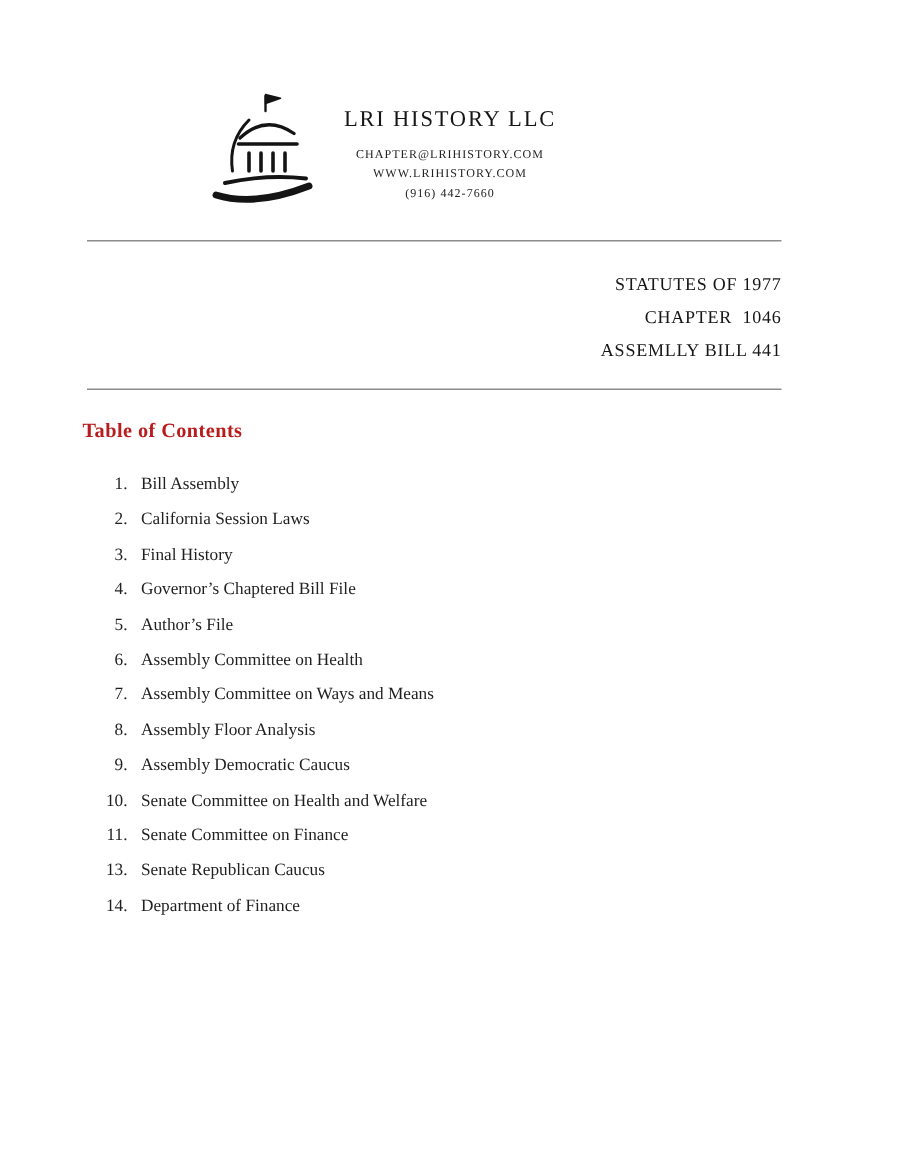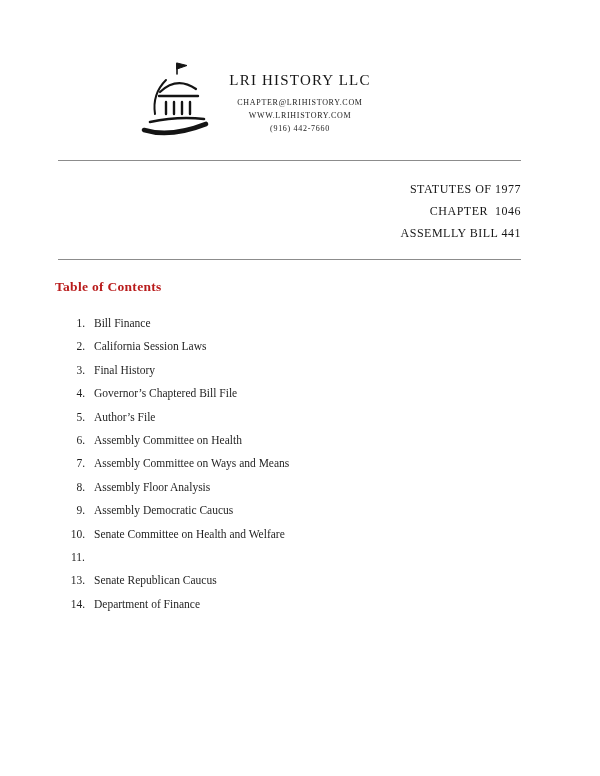--- a/index.html
+++ b/index.html
@@ -125,21 +125,21 @@
     <div class="statute-line">ASSEMLLY BILL 441</div>
   </div>
 
   <hr class="rule">
 
   <div class="toc-heading">Table of Contents</div>
 
   <div class="toc-list">
     <div class="toc-row">
       <span class="toc-num">1.</span>
-      <span class="toc-label">Bill Finance</span>
+      <span class="toc-label">Bill Assembly</span>
     </div>
     <div class="toc-row">
       <span class="toc-num">2.</span>
       <span class="toc-label">California Session Laws</span>
     </div>
     <div class="toc-row">
       <span class="toc-num">3.</span>
       <span class="toc-label">Final History</span>
     </div>
     <div class="toc-row">
@@ -165,20 +165,21 @@
     <div class="toc-row">
       <span class="toc-num">9.</span>
       <span class="toc-label">Assembly Democratic Caucus</span>
     </div>
     <div class="toc-row">
       <span class="toc-num">10.</span>
       <span class="toc-label">Senate Committee on Health and Welfare</span>
     </div>
     <div class="toc-row">
       <span class="toc-num">11.</span>
+      <span class="toc-label">Senate Committee on Finance</span>
     </div>
     <div class="toc-row">
       <span class="toc-num">13.</span>
       <span class="toc-label">Senate Republican Caucus</span>
     </div>
     <div class="toc-row">
       <span class="toc-num">14.</span>
       <span class="toc-label">Department of Finance</span>
     </div>
   </div>

